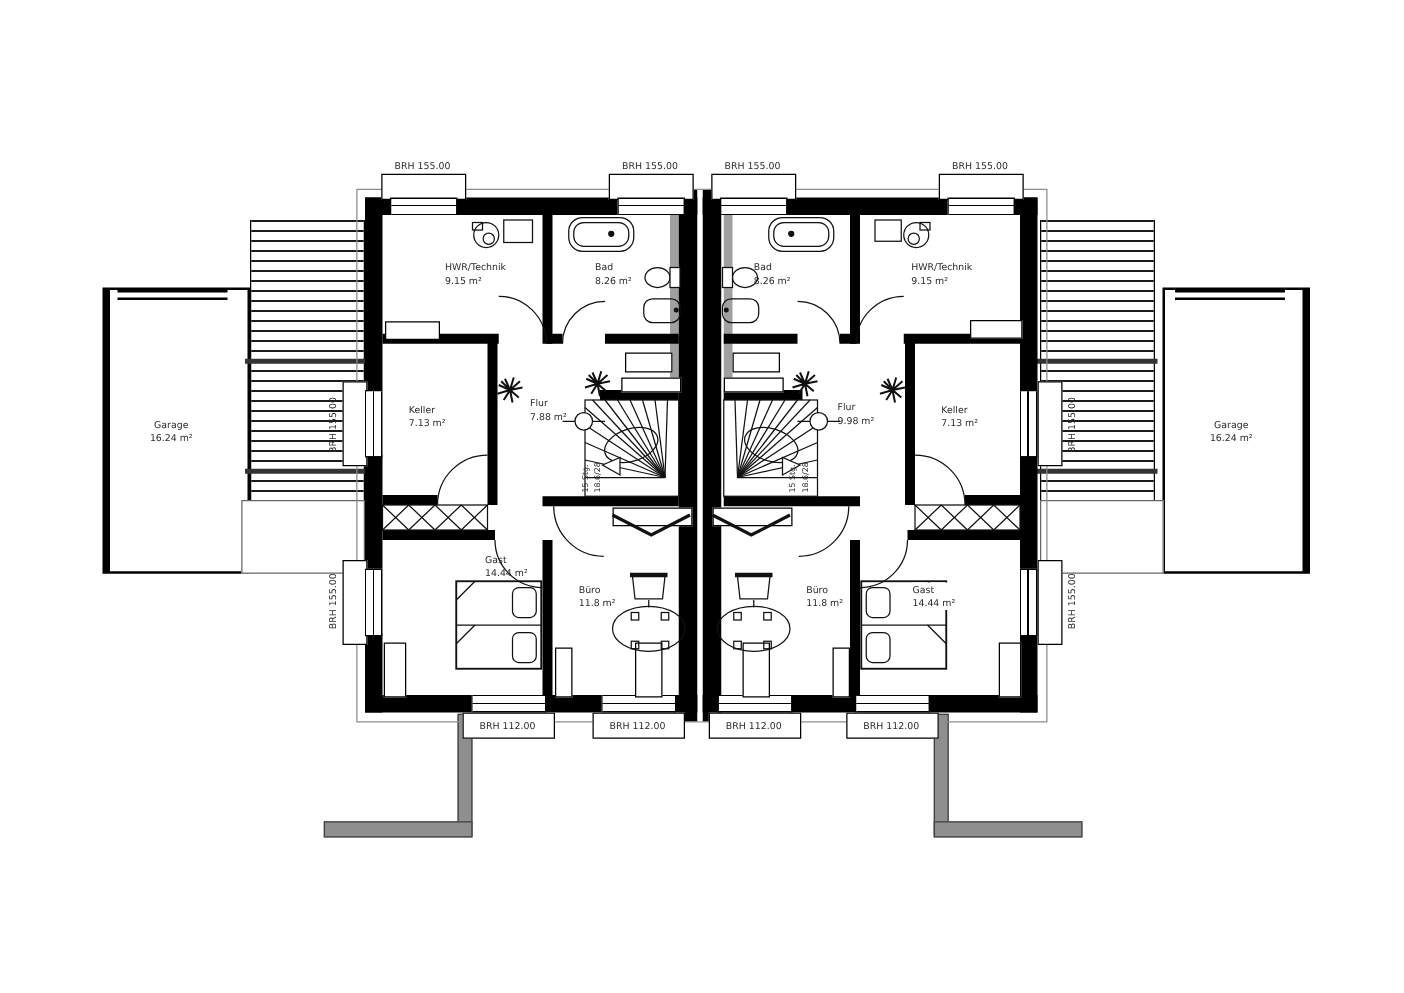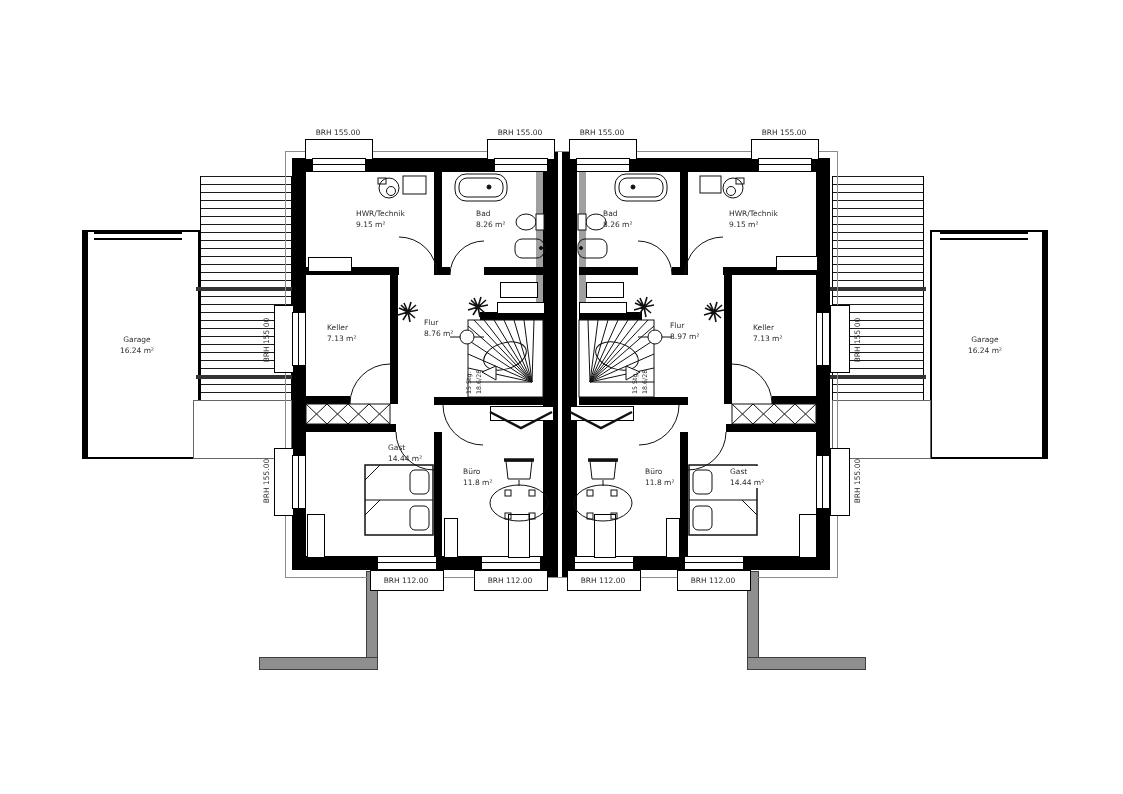--- a/index.html
+++ b/index.html
@@ -330,41 +330,41 @@
   <div class="lbl" style="left:476px;top:208px">
     <div>Bad</div>
     <div>8.26 m²</div>
   </div>
   <div class="lbl" style="left:327px;top:322px">
     <div>Keller</div>
     <div>7.13 m²</div>
   </div>
   <div class="lbl" style="left:424px;top:317px">
     <div>Flur</div>
-    <div>8.76 m²</div>
+    <div>7.88 m²</div>
   </div>
   <div class="lbl" style="left:388px;top:442px">
     <div>Gast</div>
     <div>14.44 m²</div>
   </div>
   <div class="lbl" style="left:463px;top:466px">
     <div>Büro</div>
     <div>11.8 m²</div>
   </div>
   <div class="lbl" style="left:603px;top:208px">
     <div>Bad</div>
     <div>8.26 m²</div>
   </div>
   <div class="lbl" style="left:729px;top:208px">
     <div>HWR/Technik</div>
     <div>9.15 m²</div>
   </div>
   <div class="lbl" style="left:670px;top:320px">
     <div>Flur</div>
-    <div>8.97 m²</div>
+    <div>9.98 m²</div>
   </div>
   <div class="lbl" style="left:753px;top:322px">
     <div>Keller</div>
     <div>7.13 m²</div>
   </div>
   <div class="lbl" style="left:645px;top:466px">
     <div>Büro</div>
     <div>11.8 m²</div>
   </div>
   <div class="lbl" style="left:730px;top:466px;background:#fff">

